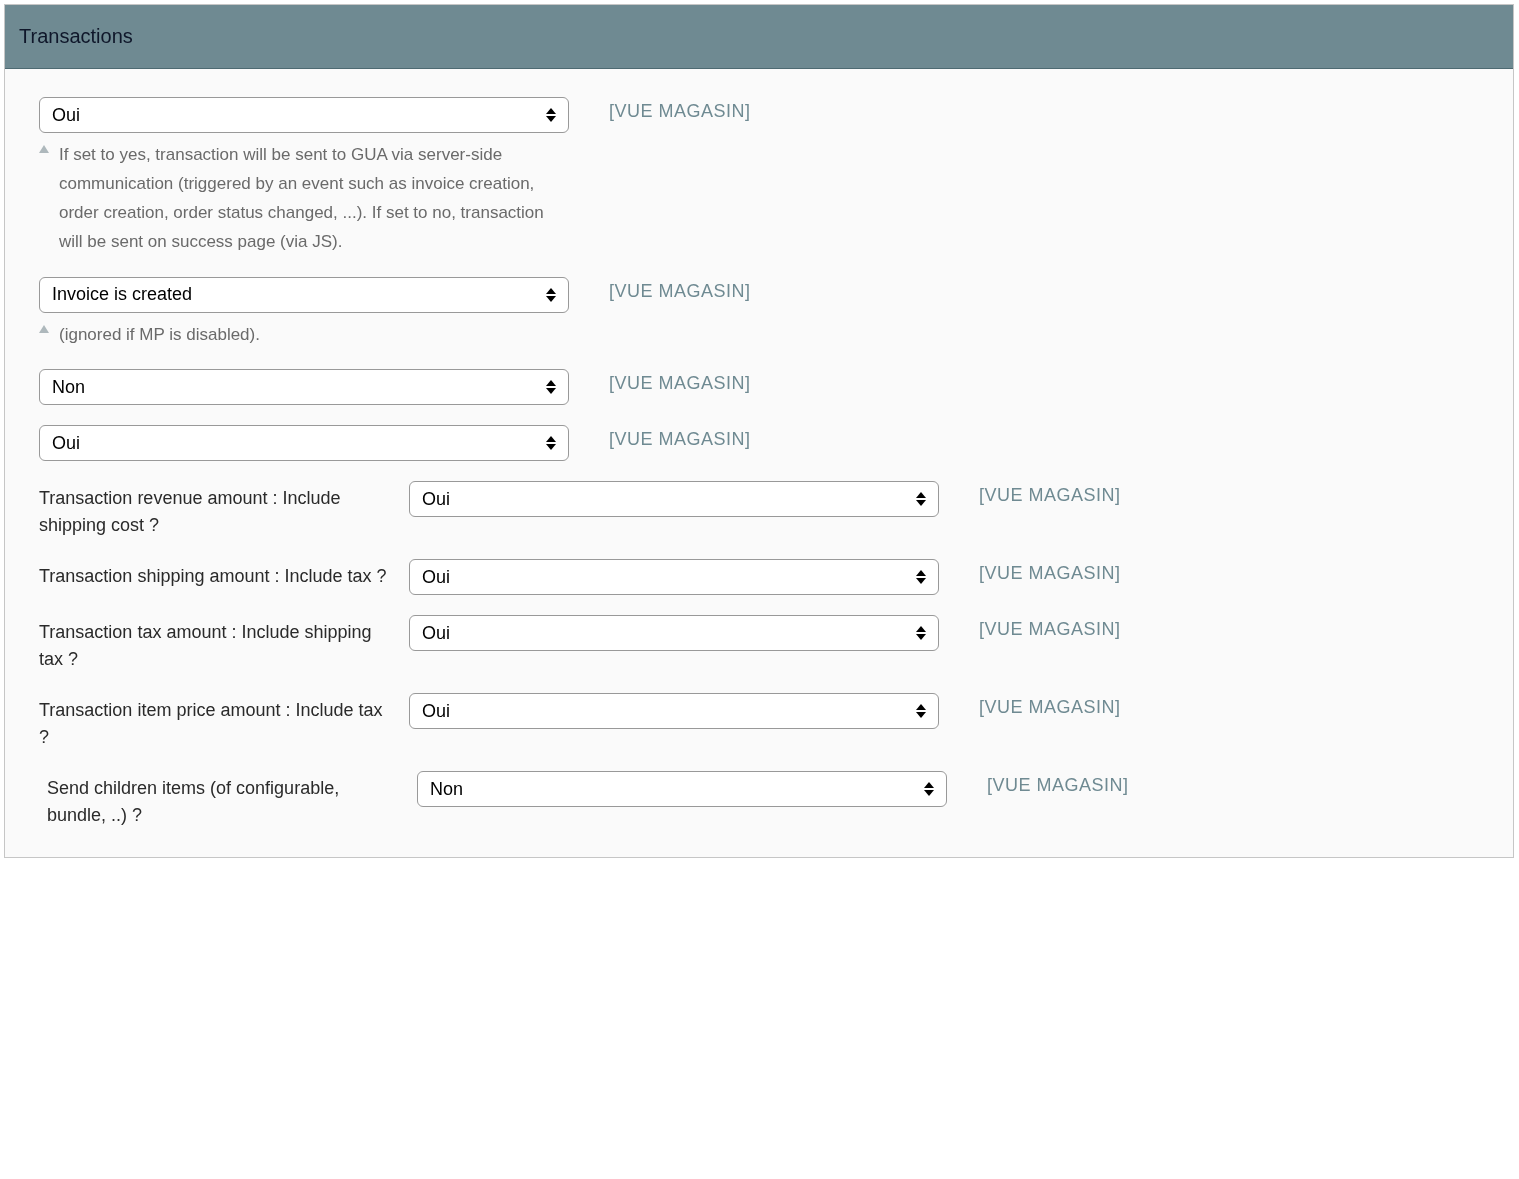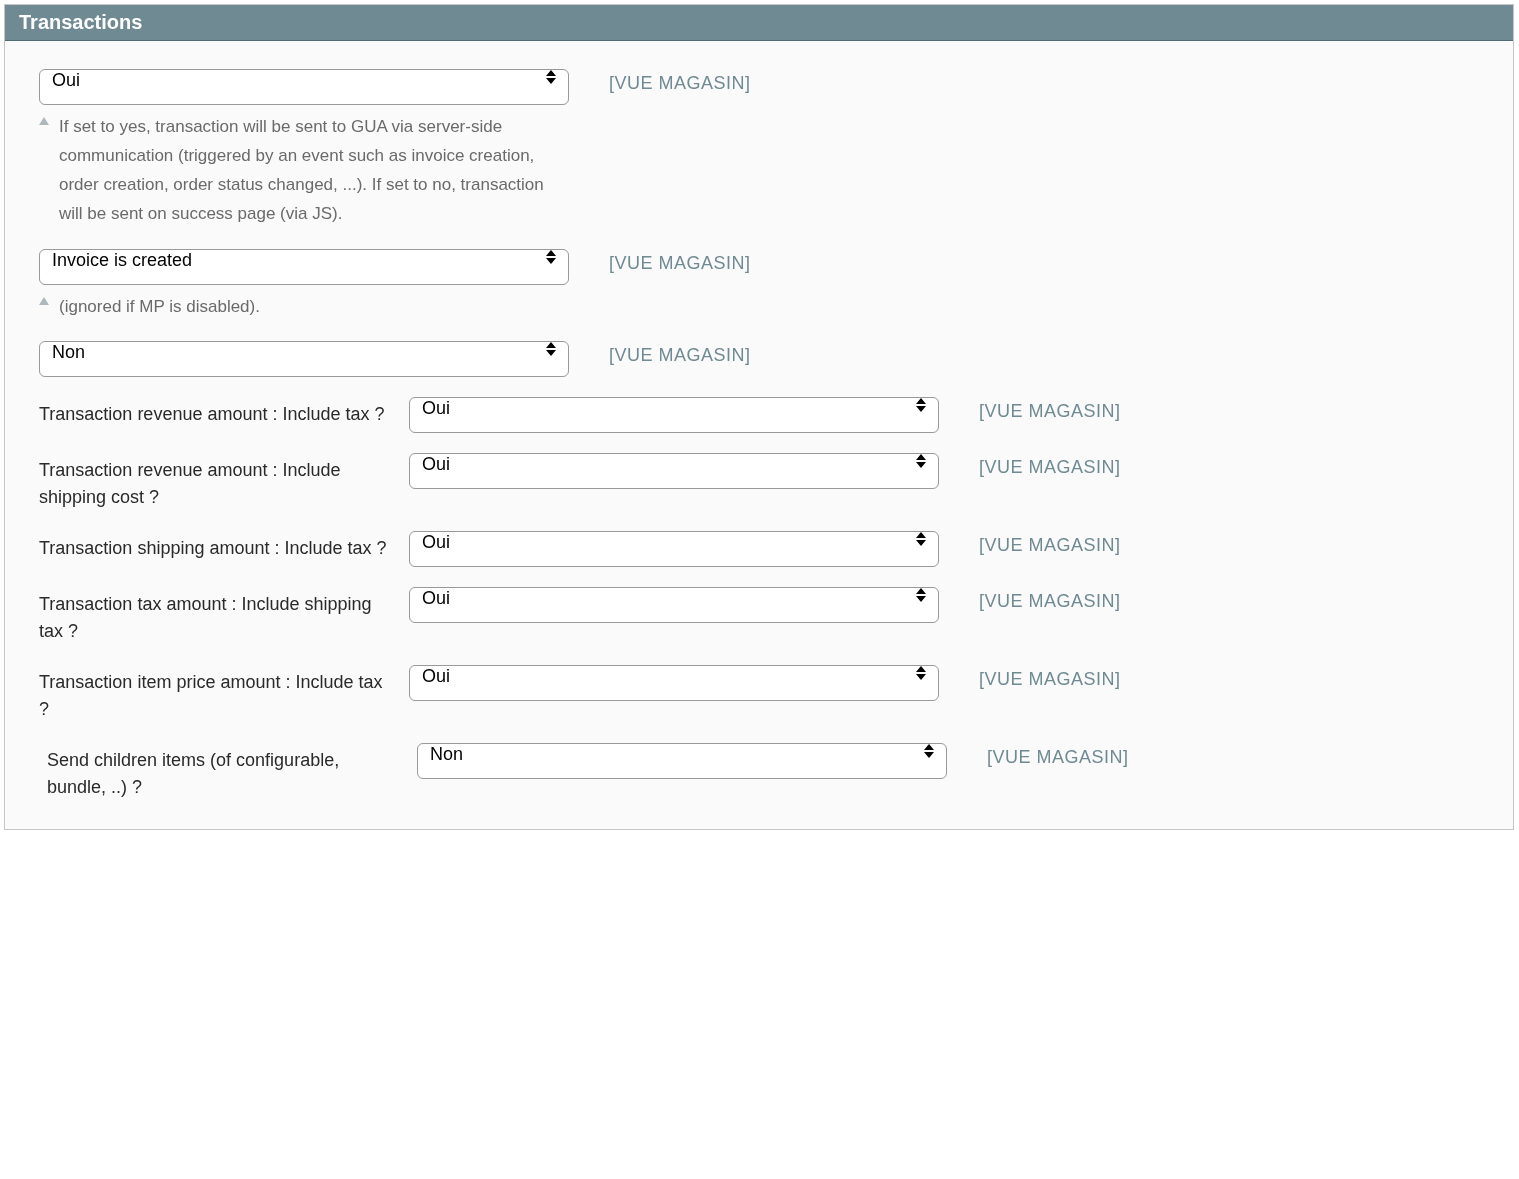--- a/index.html
+++ b/index.html
@@ -14,24 +14,24 @@
     background: #fff;
     padding: 4px;
   }
   .panel {
     border: 1px solid #c6c6c6;
     background: #fafafa;
     width: 1510px;
   }
   .panel-header {
     background: #6f8a92;
-    color: #ffffff;
-    font-weight: bold;
+    color: #0f172a;
+    font-weight: normal;
     font-size: 20px;
-    padding: 6px 14px;
+    padding: 20px 14px;
     border-bottom: 1px solid #4e6a72;
   }
   .panel-body {
     padding: 28px 34px 28px 34px;
   }
   .form-row {
     display: flex;
     align-items: flex-start;
     margin-bottom: 20px;
   }
@@ -55,20 +55,21 @@
     color: #6f8a92;
     font-weight: normal;
     letter-spacing: 0.5px;
   }
   .select-wrap {
     position: relative;
     width: 100%;
   }
   .fake-select {
     display: flex;
+    align-items: center;
     justify-content: space-between;
     background: #fff;
     border: 1px solid #999;
     border-radius: 6px;
     height: 36px;
     padding: 0 12px;
     cursor: pointer;
     font-size: 18px;
     color: #000;
   }
@@ -171,21 +172,20 @@
                 <span class="up"></span>
                 <span class="down"></span>
               </span>
           </div>
         </div>
       </div>
       <div class="col-scope">[VUE MAGASIN]</div>
     </div>
 
     <div class="form-row">
-      <div class="col-label">Transaction revenue amount : Include tax ?</div>
       <div class="col-value">
         <div class="select-wrap">
           <div class="fake-select">
             <span>Oui</span>
             <span class="select-arrows">
                 <span class="up"></span>
                 <span class="down"></span>
               </span>
           </div>
         </div>

